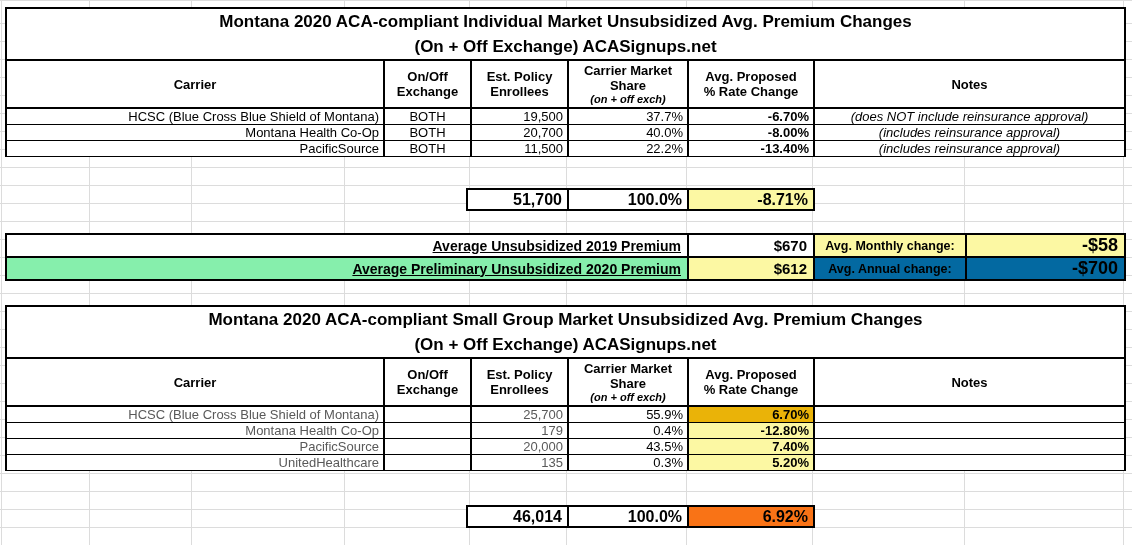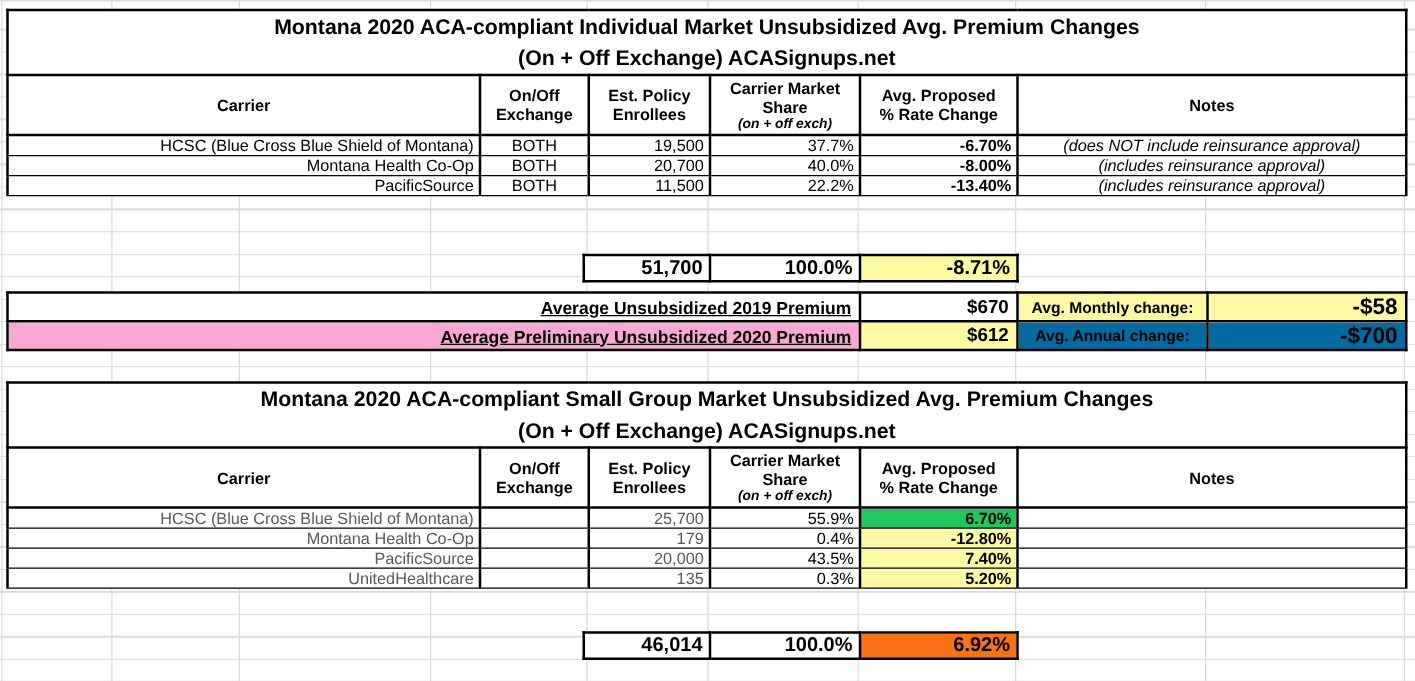--- a/index.html
+++ b/index.html
@@ -108,21 +108,21 @@
       <td class="ra">PacificSource</td>
       <td class="ctr">BOTH</td>
       <td class="ra">11,500</td>
       <td class="ra">22.2%</td>
       <td class="ra bold">-13.40%</td>
       <td class="note">(includes reinsurance approval)</td>
     </tr>
   </tbody>
     </table>
 
-  <table class="totals" style="left:466px; top:203px;">
+  <table class="totals" style="left:466px; top:188px;">
     <colgroup>
         <col style="width:101px">
         <col style="width:120px">
         <col style="width:126px">
       </colgroup>
     <tbody>
         <tr>
       <td>51,700</td>
       <td>100.0%</td>
       <td style="background-color: rgb(252, 248, 163);">-8.71%</td>
@@ -138,21 +138,21 @@
         <col style="width:159px">
       </colgroup>
     <tbody>
         <tr>
       <td class="plabel">Average Unsubsidized 2019 Premium</td>
       <td class="pval">$670</td>
       <td class="clabel" style="background-color: rgb(252, 248, 163);">Avg. Monthly change:</td>
       <td class="cval" style="background-color: rgb(252, 248, 163);">-$58</td>
     </tr>
     <tr>
-      <td class="plabel" style="background-color: #f9a8d4;">Average Preliminary Unsubsidized 2020 Premium</td>
+      <td class="plabel" style="background-color: #86efac;">Average Preliminary Unsubsidized 2020 Premium</td>
       <td class="pval" style="background-color: rgb(252, 248, 163);">$612</td>
       <td class="clabel" style="background-color: #0369a1;">Avg. Annual change:</td>
       <td class="cval" style="background-color: #0369a1;">-$700</td>
     </tr>
   </tbody>
     </table>
 
   <table class="main" style="left:5px; top:305px;">
     <colgroup>
         <col style="width:378px">
@@ -179,21 +179,21 @@
 Share</span><span class="subhdr">(on + off exch)</span></th>
       <th>Avg. Proposed
 % Rate Change</th>
       <th>Notes</th>
     </tr>
     <tr class="data">
       <td class="ra gray">HCSC (Blue Cross Blue Shield of Montana)</td>
       <td class="ctr"></td>
       <td class="ra gray">25,700</td>
       <td class="ra">55.9%</td>
-      <td class="ra bold" style="background-color: #22c55e;">6.70%</td>
+      <td class="ra bold" style="background-color: #eab308;">6.70%</td>
       <td class="note"></td>
     </tr>
     <tr class="data">
       <td class="ra gray">Montana Health Co-Op</td>
       <td class="ctr"></td>
       <td class="ra gray">179</td>
       <td class="ra">0.4%</td>
       <td class="ra bold" style="background-color: rgb(252, 248, 163);">-12.80%</td>
       <td class="note"></td>
     </tr>

